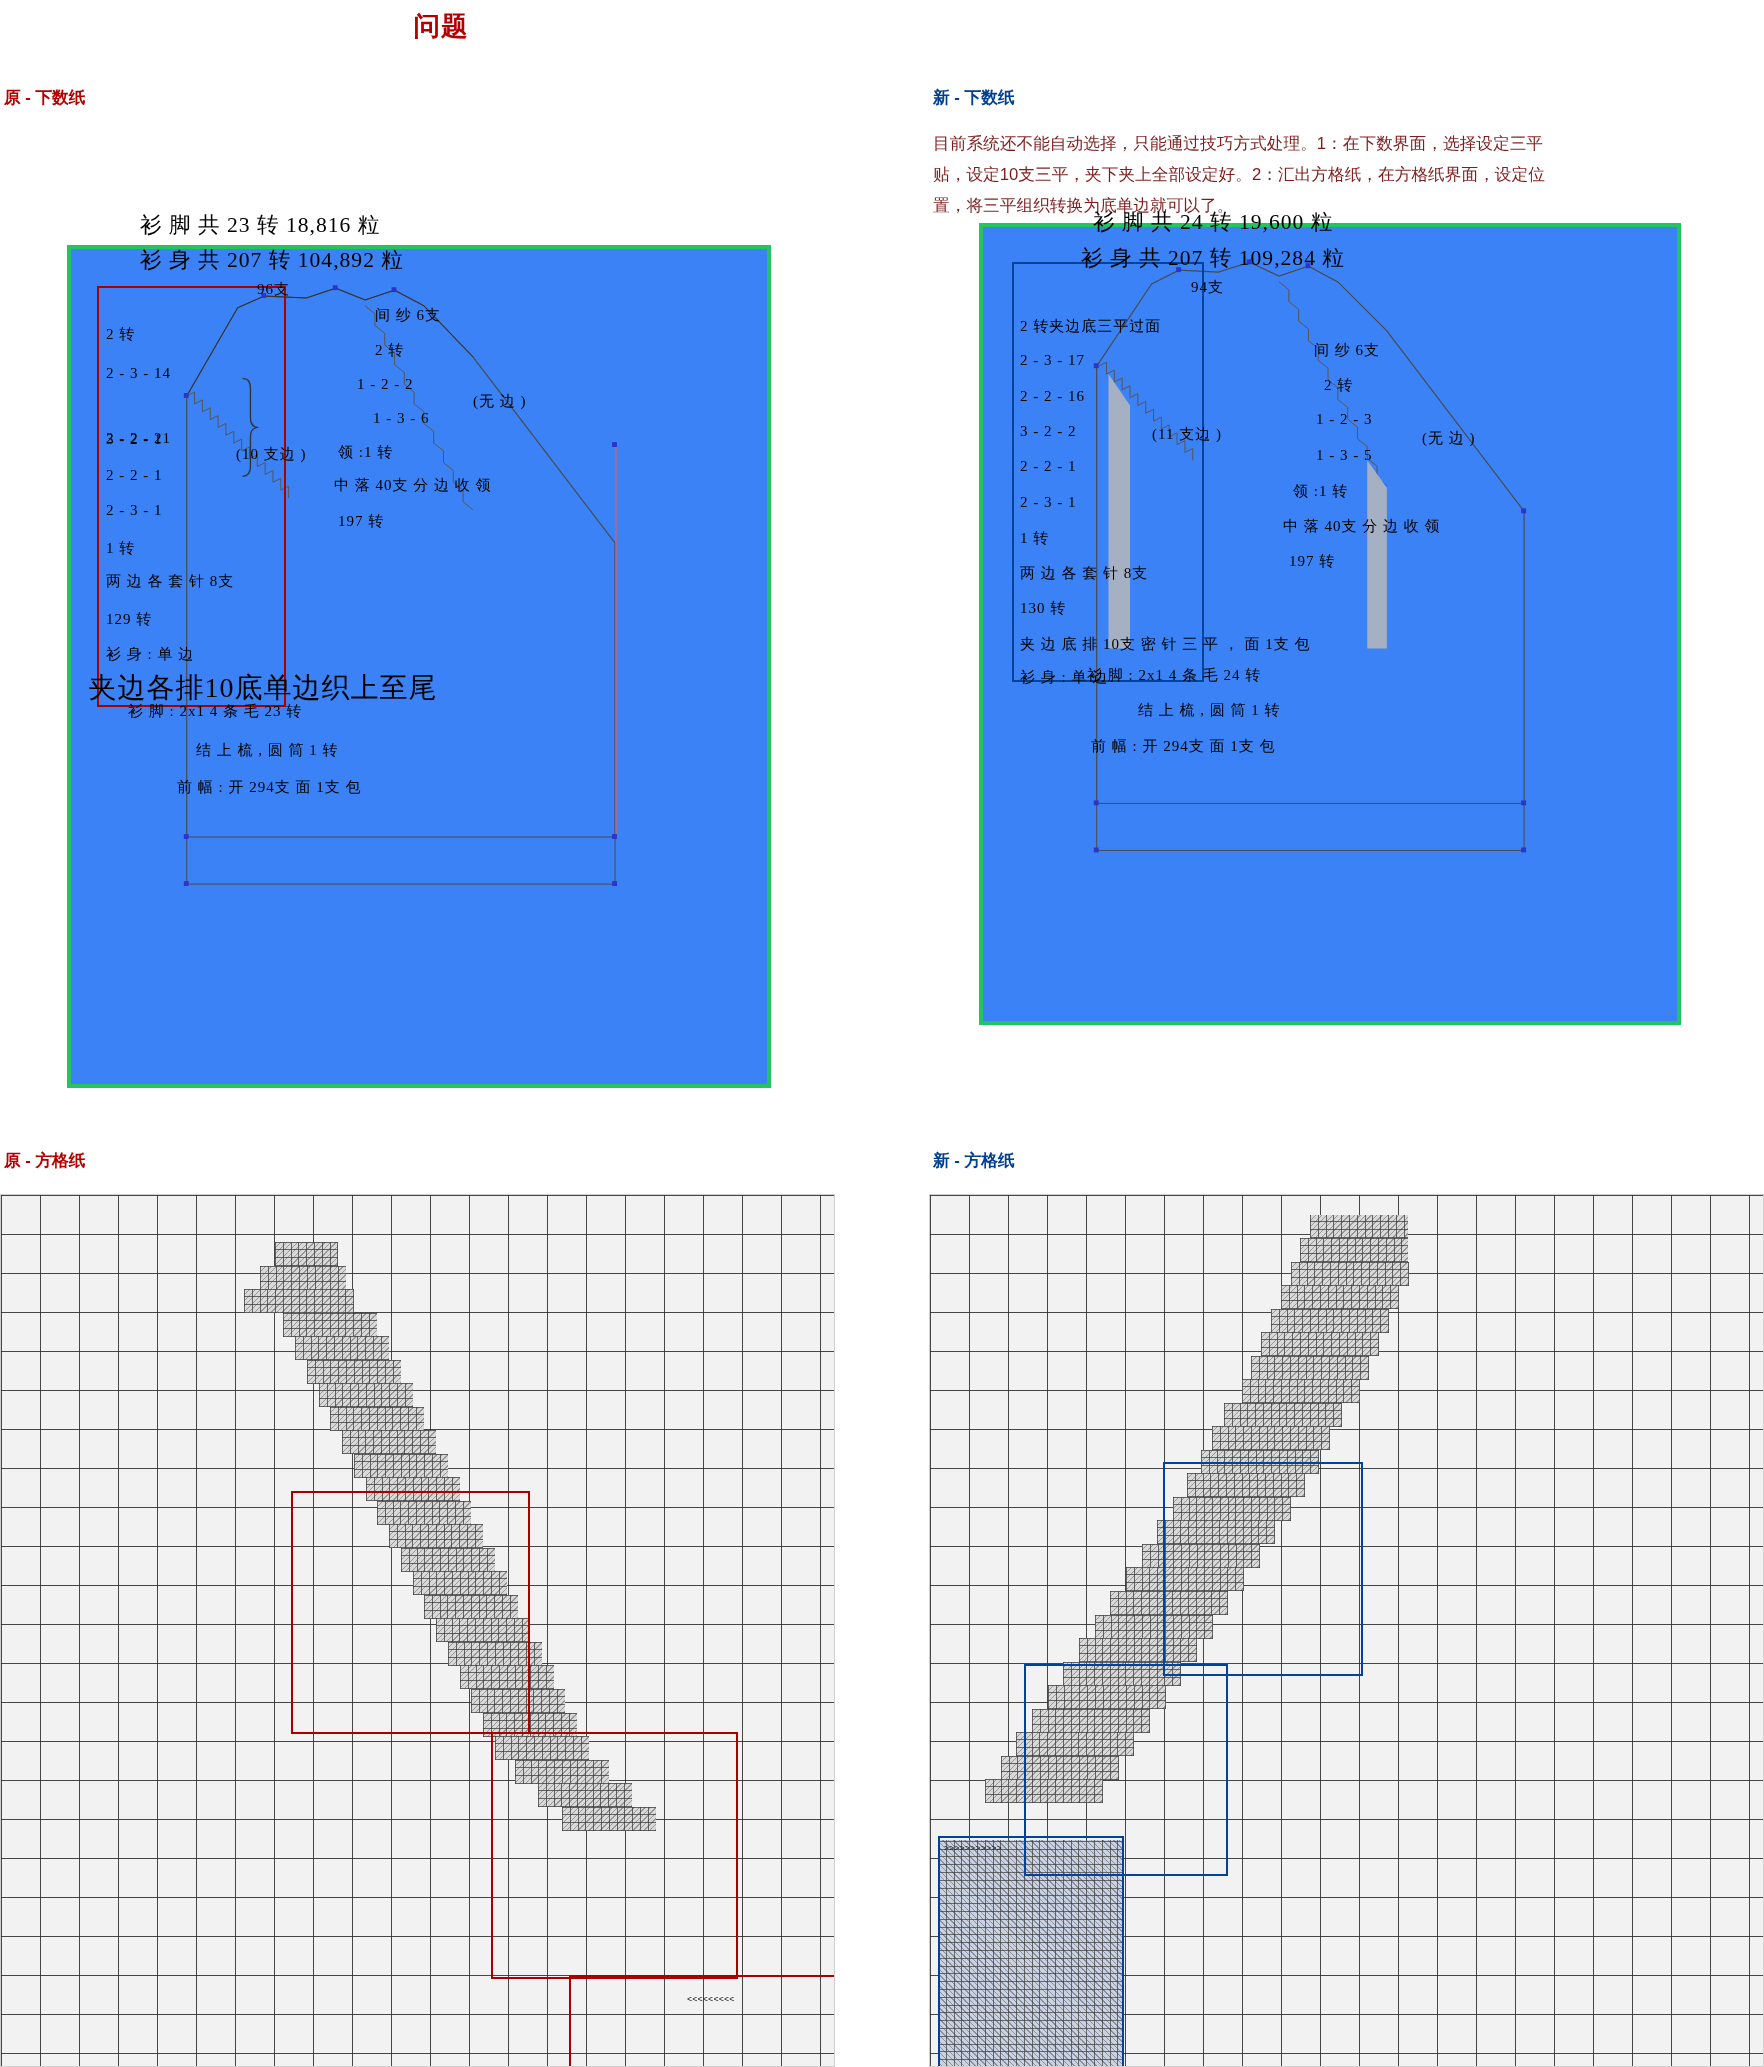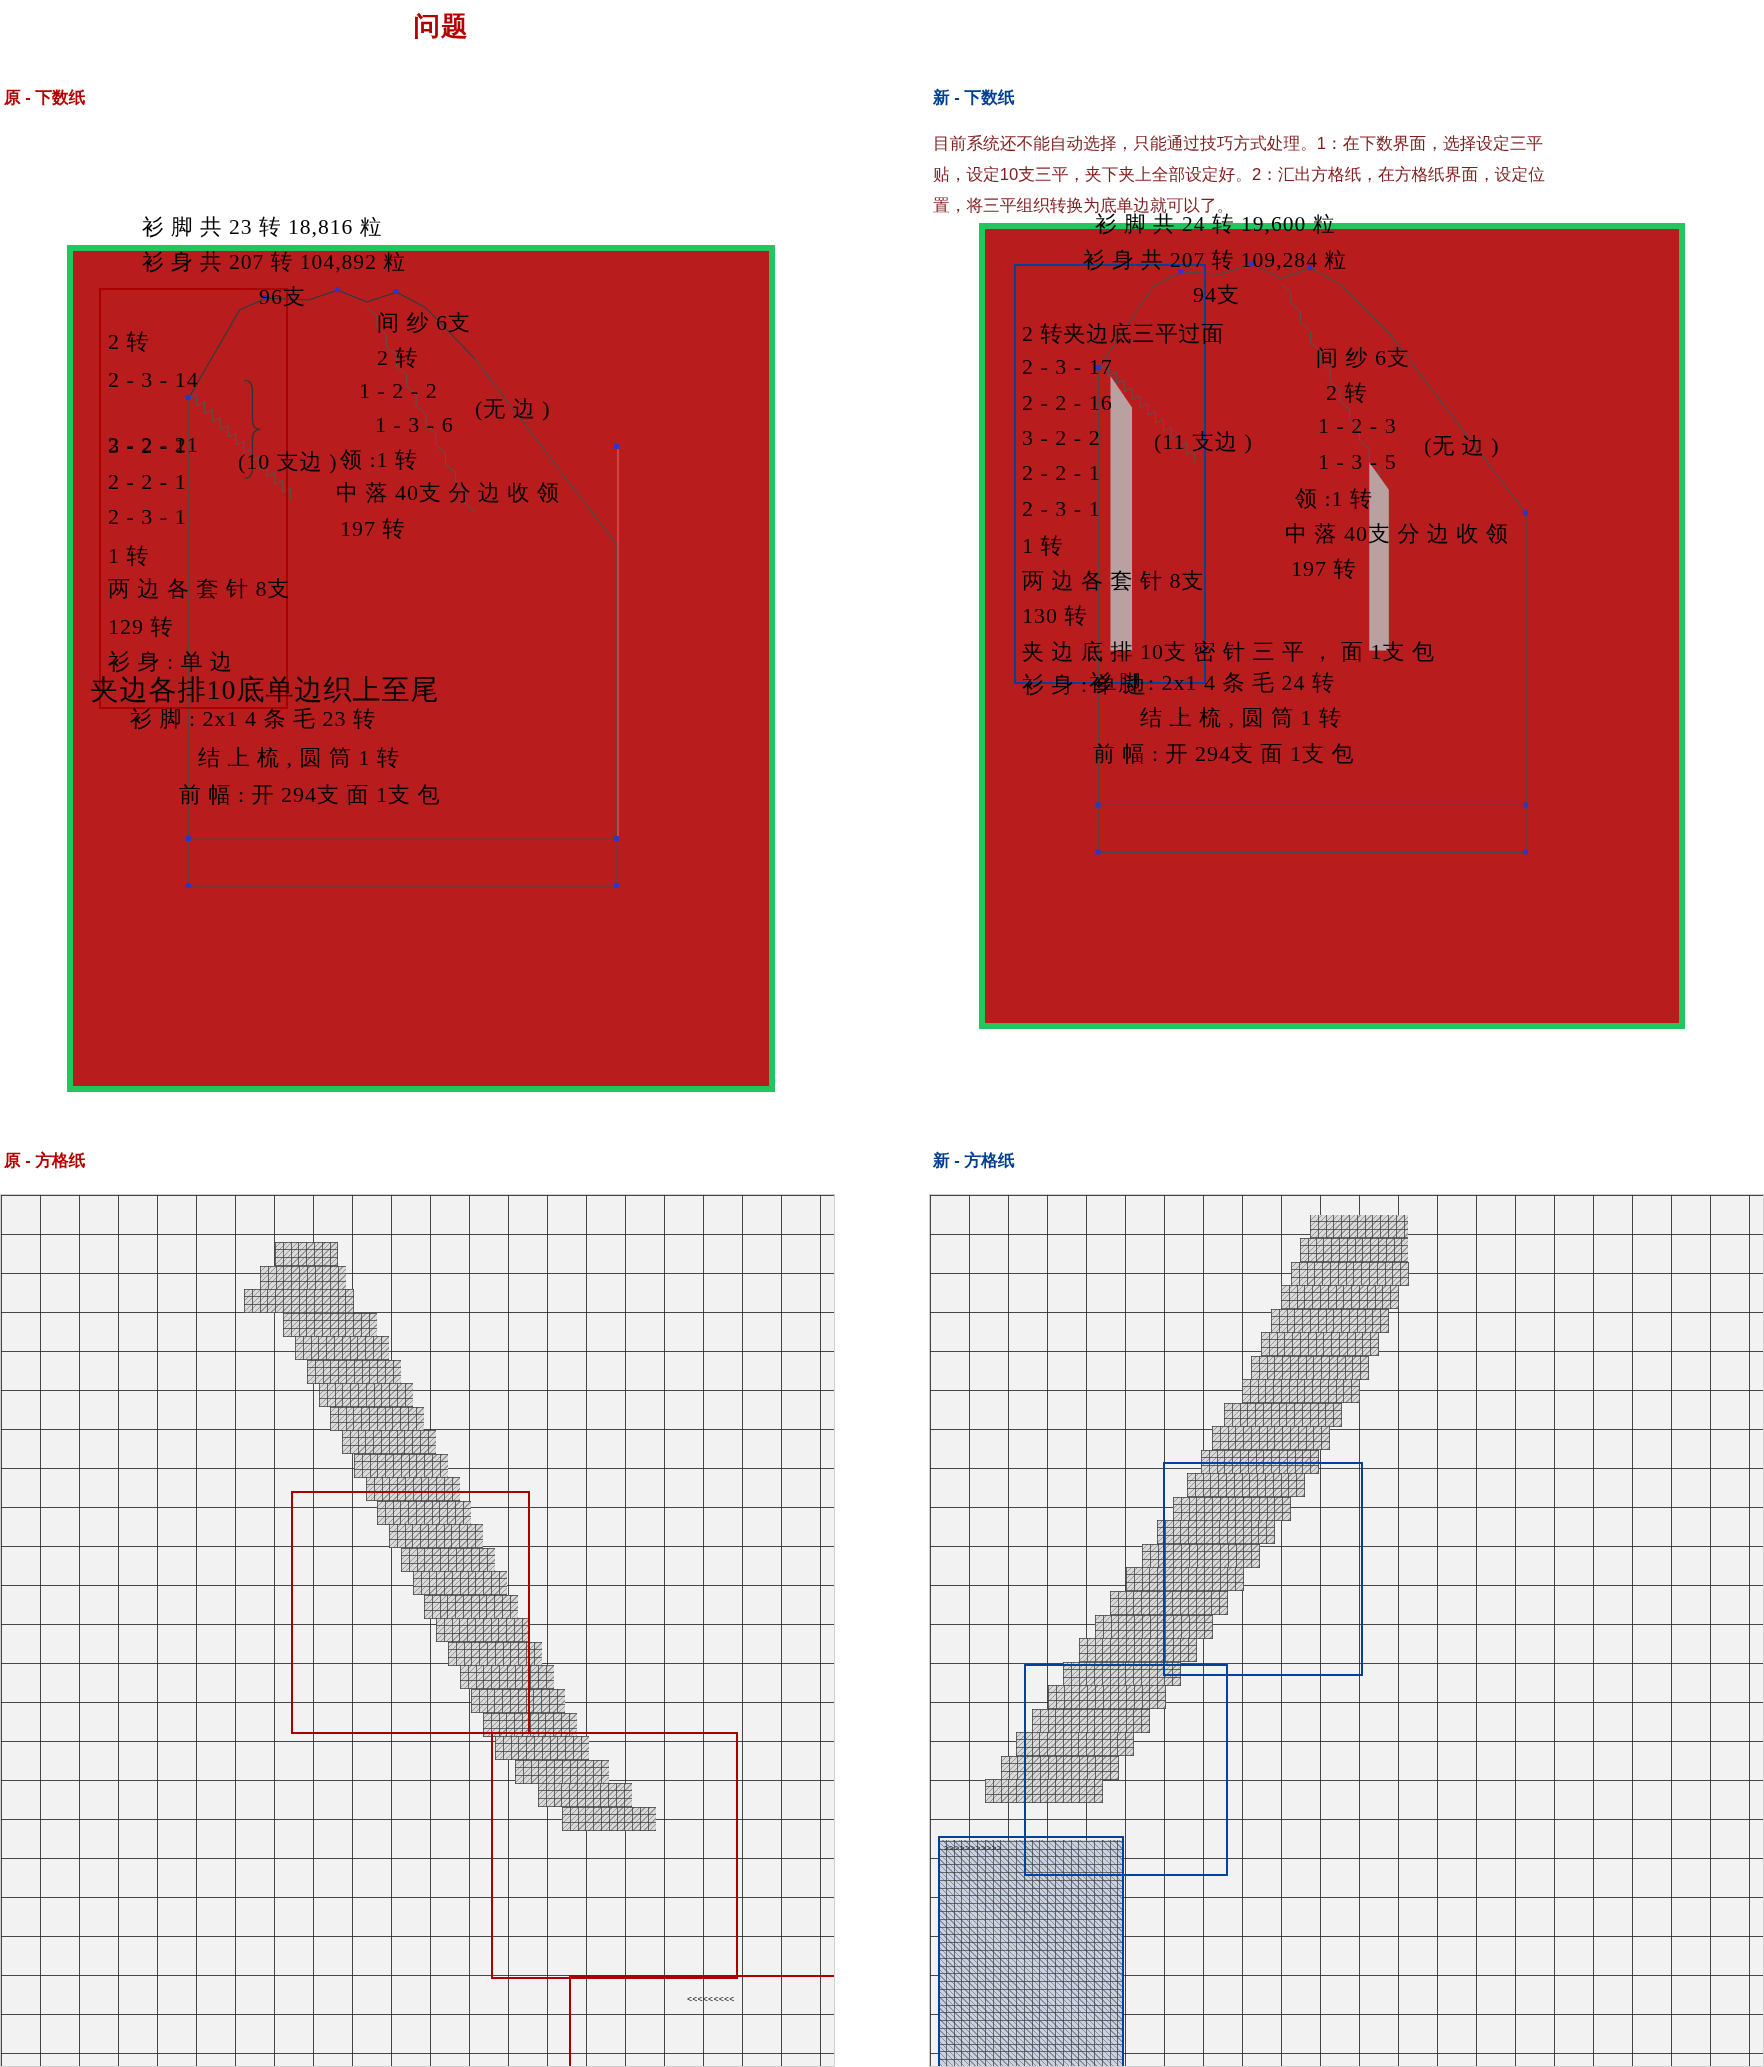--- a/index.html
+++ b/index.html
@@ -53,32 +53,32 @@
     position: absolute;
     font-size: 16.7px;
     color: #7f1d1d;
     line-height: 1.85;
     width: 627px;
   }
 
   
   .spec-panel {
     position: absolute;
-    background: #b91c1c;
-    border: 6px solid #22c55e;
+    background: #3b82f6;
+    border: 4px solid #22c55e;
   }
   .spec-panel .txt {
     position: absolute;
     font-family: "Liberation Serif", serif;
     color: #000;
     white-space: nowrap;
     letter-spacing: 1px;
   }
   .t22 { font-size: 21.6px; }
-  .t21 { font-size: 22px; }
+  .t21 { font-size: 15px; }
   .green { color: #1a7a1a; }
   .orange { color: #d06a00; }
   .bigred {
     color: #ff0000;
     font-size: 28px;
     font-family: "Liberation Sans", sans-serif;
     letter-spacing: 0px;
   }
 
   .box-red {

